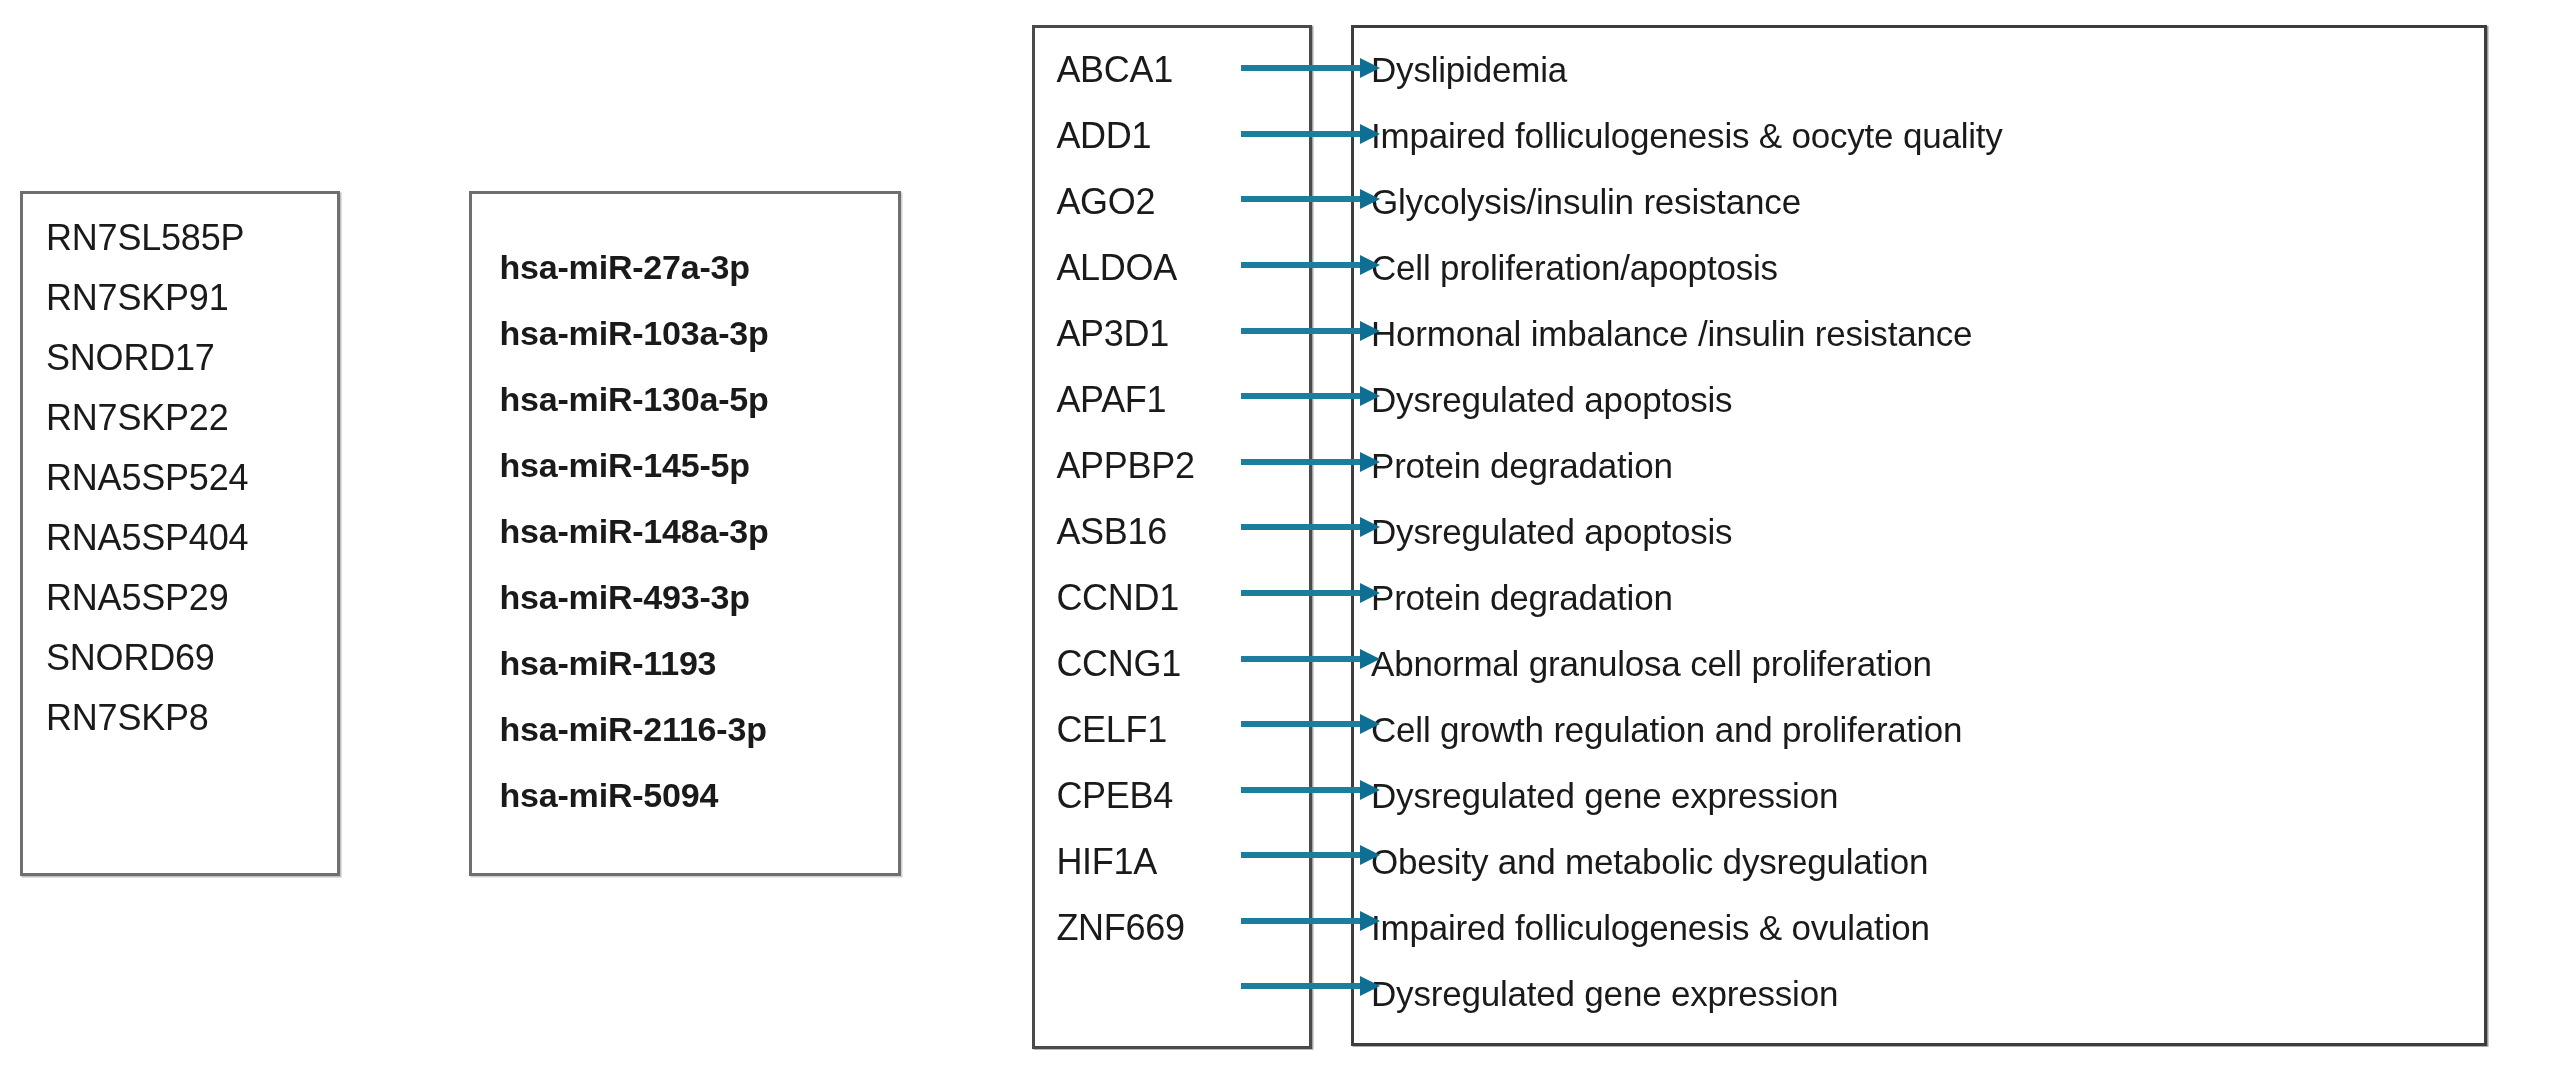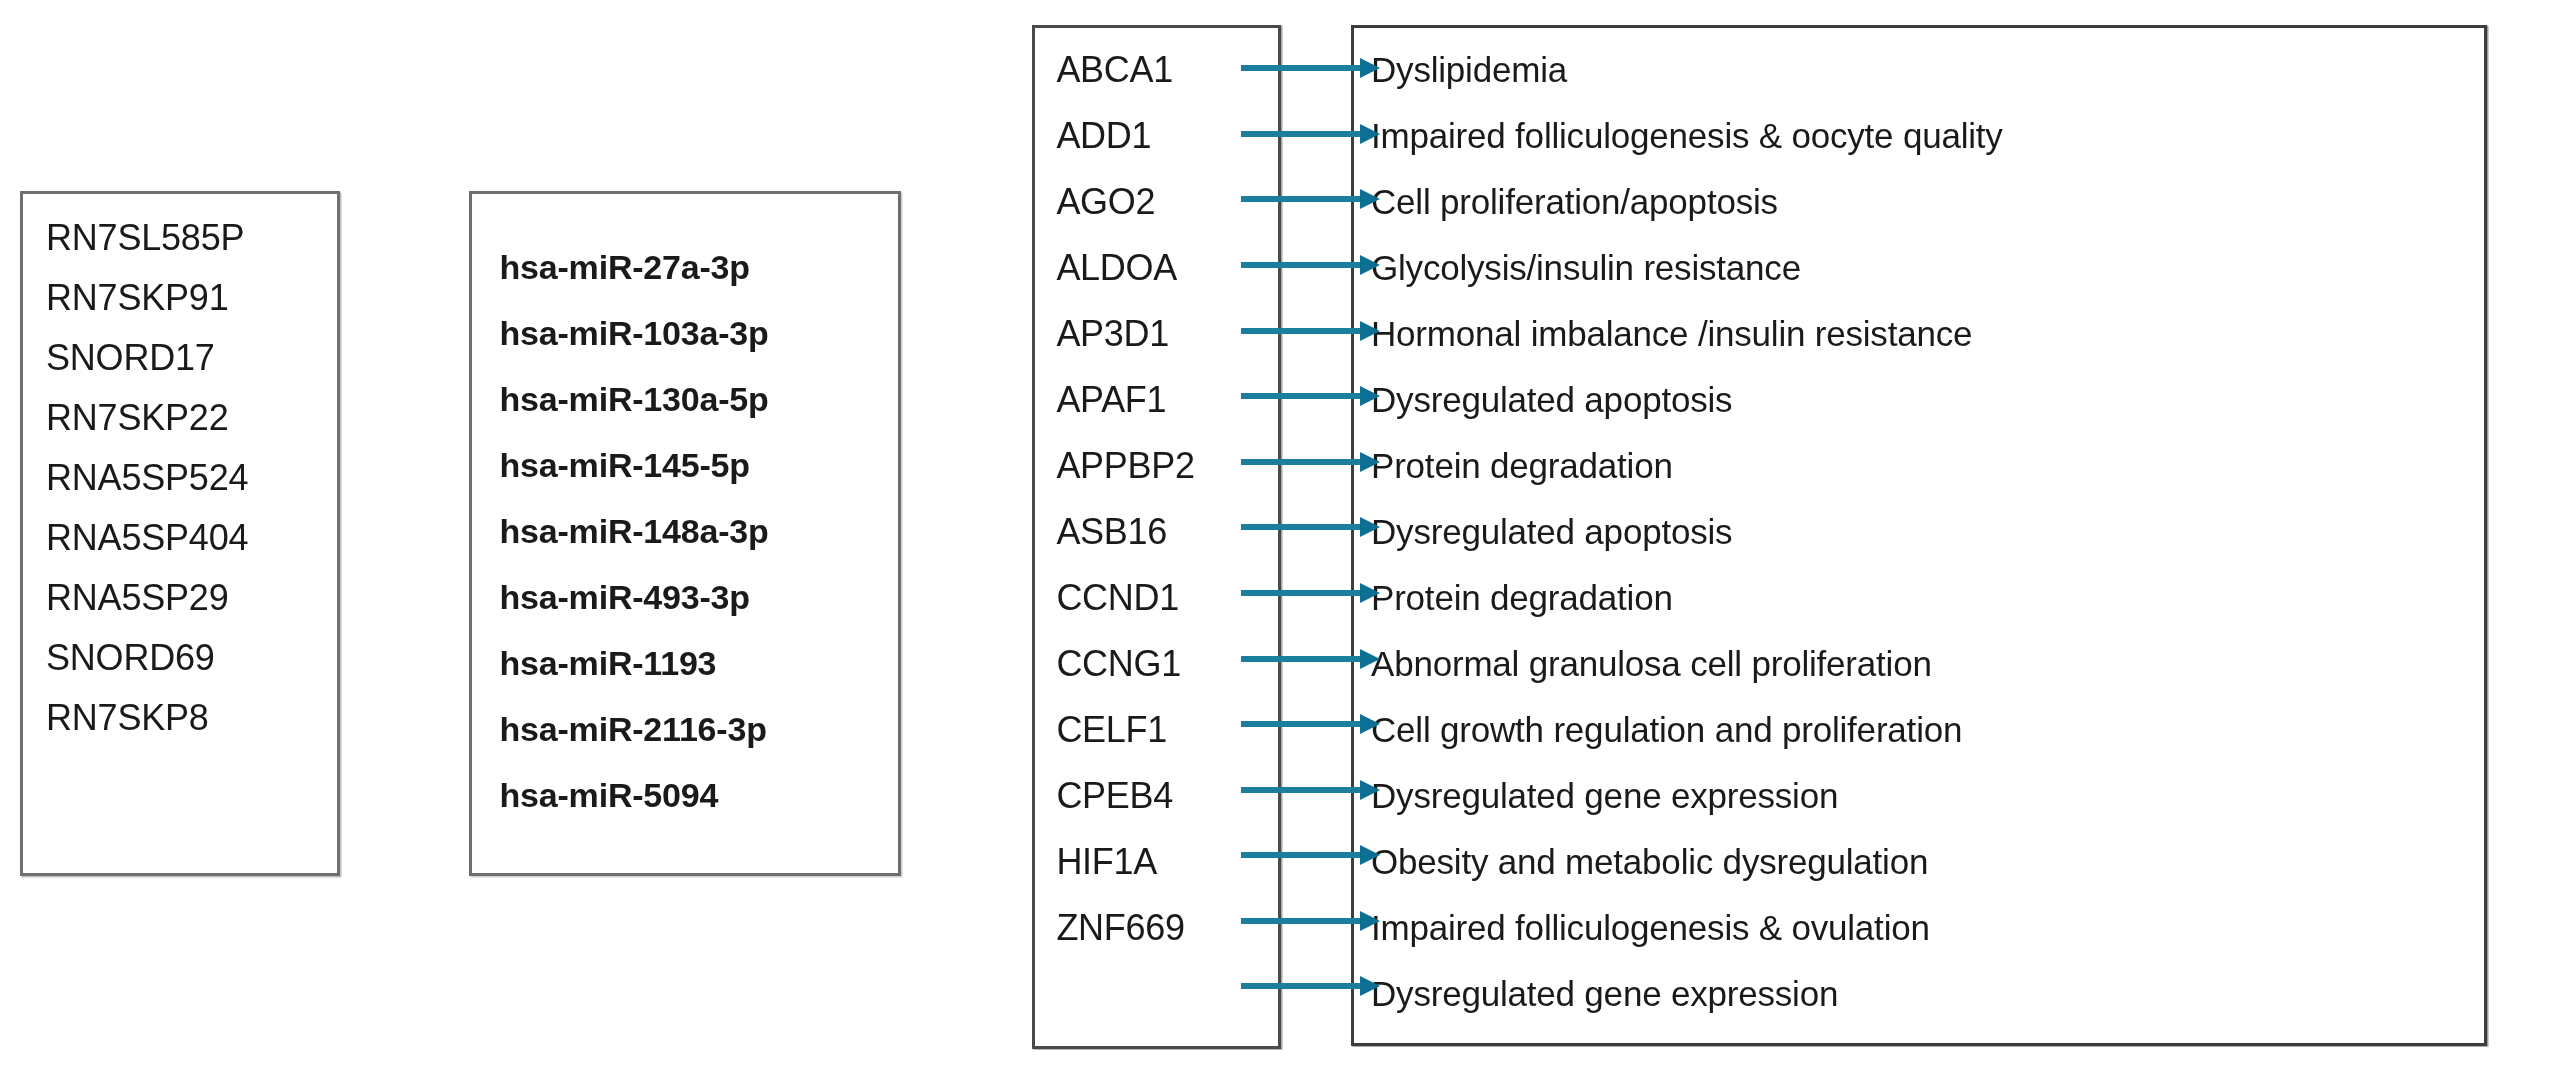--- a/index.html
+++ b/index.html
@@ -77,21 +77,21 @@
     color: #1a1a1a;
     white-space: nowrap;
     letter-spacing: -0.2px;
     font-weight: bold;
   }
 
   
   #gene-box {
     left: 1032px;
     top: 25px;
-    width: 249px;
+    width: 280px;
     height: 1024px;
     border: 3.8px solid #4a4a4a;
     box-shadow: 1.5px 0.8px 0 0 rgba(0,0,0,0.35);
   }
   #gene-list {
     position: absolute;
     left: 21.4px;
     top: 9.2px;
     right: 0;
   }
@@ -211,22 +211,22 @@
         <div class="row">CPEB4</div>
         <div class="row">HIF1A</div>
         <div class="row">ZNF669</div>
       </div>
   </div>
 
   <div id="outcome-box" class="panel dark">
     <div id="outcome-list">
         <div class="row">Dyslipidemia</div>
         <div class="row">Impaired folliculogenesis &amp; oocyte quality</div>
+        <div class="row">Glycolysis/insulin resistance</div>
         <div class="row">Cell proliferation/apoptosis</div>
-        <div class="row">Glycolysis/insulin resistance</div>
         <div class="row">Hormonal imbalance /insulin resistance</div>
         <div class="row">Dysregulated apoptosis</div>
         <div class="row">Protein degradation</div>
         <div class="row">Dysregulated apoptosis</div>
         <div class="row">Protein degradation</div>
         <div class="row">Abnormal granulosa cell proliferation</div>
         <div class="row">Cell growth regulation and proliferation</div>
         <div class="row">Dysregulated gene expression</div>
         <div class="row">Obesity and metabolic dysregulation</div>
         <div class="row">Impaired folliculogenesis &amp; ovulation</div>

